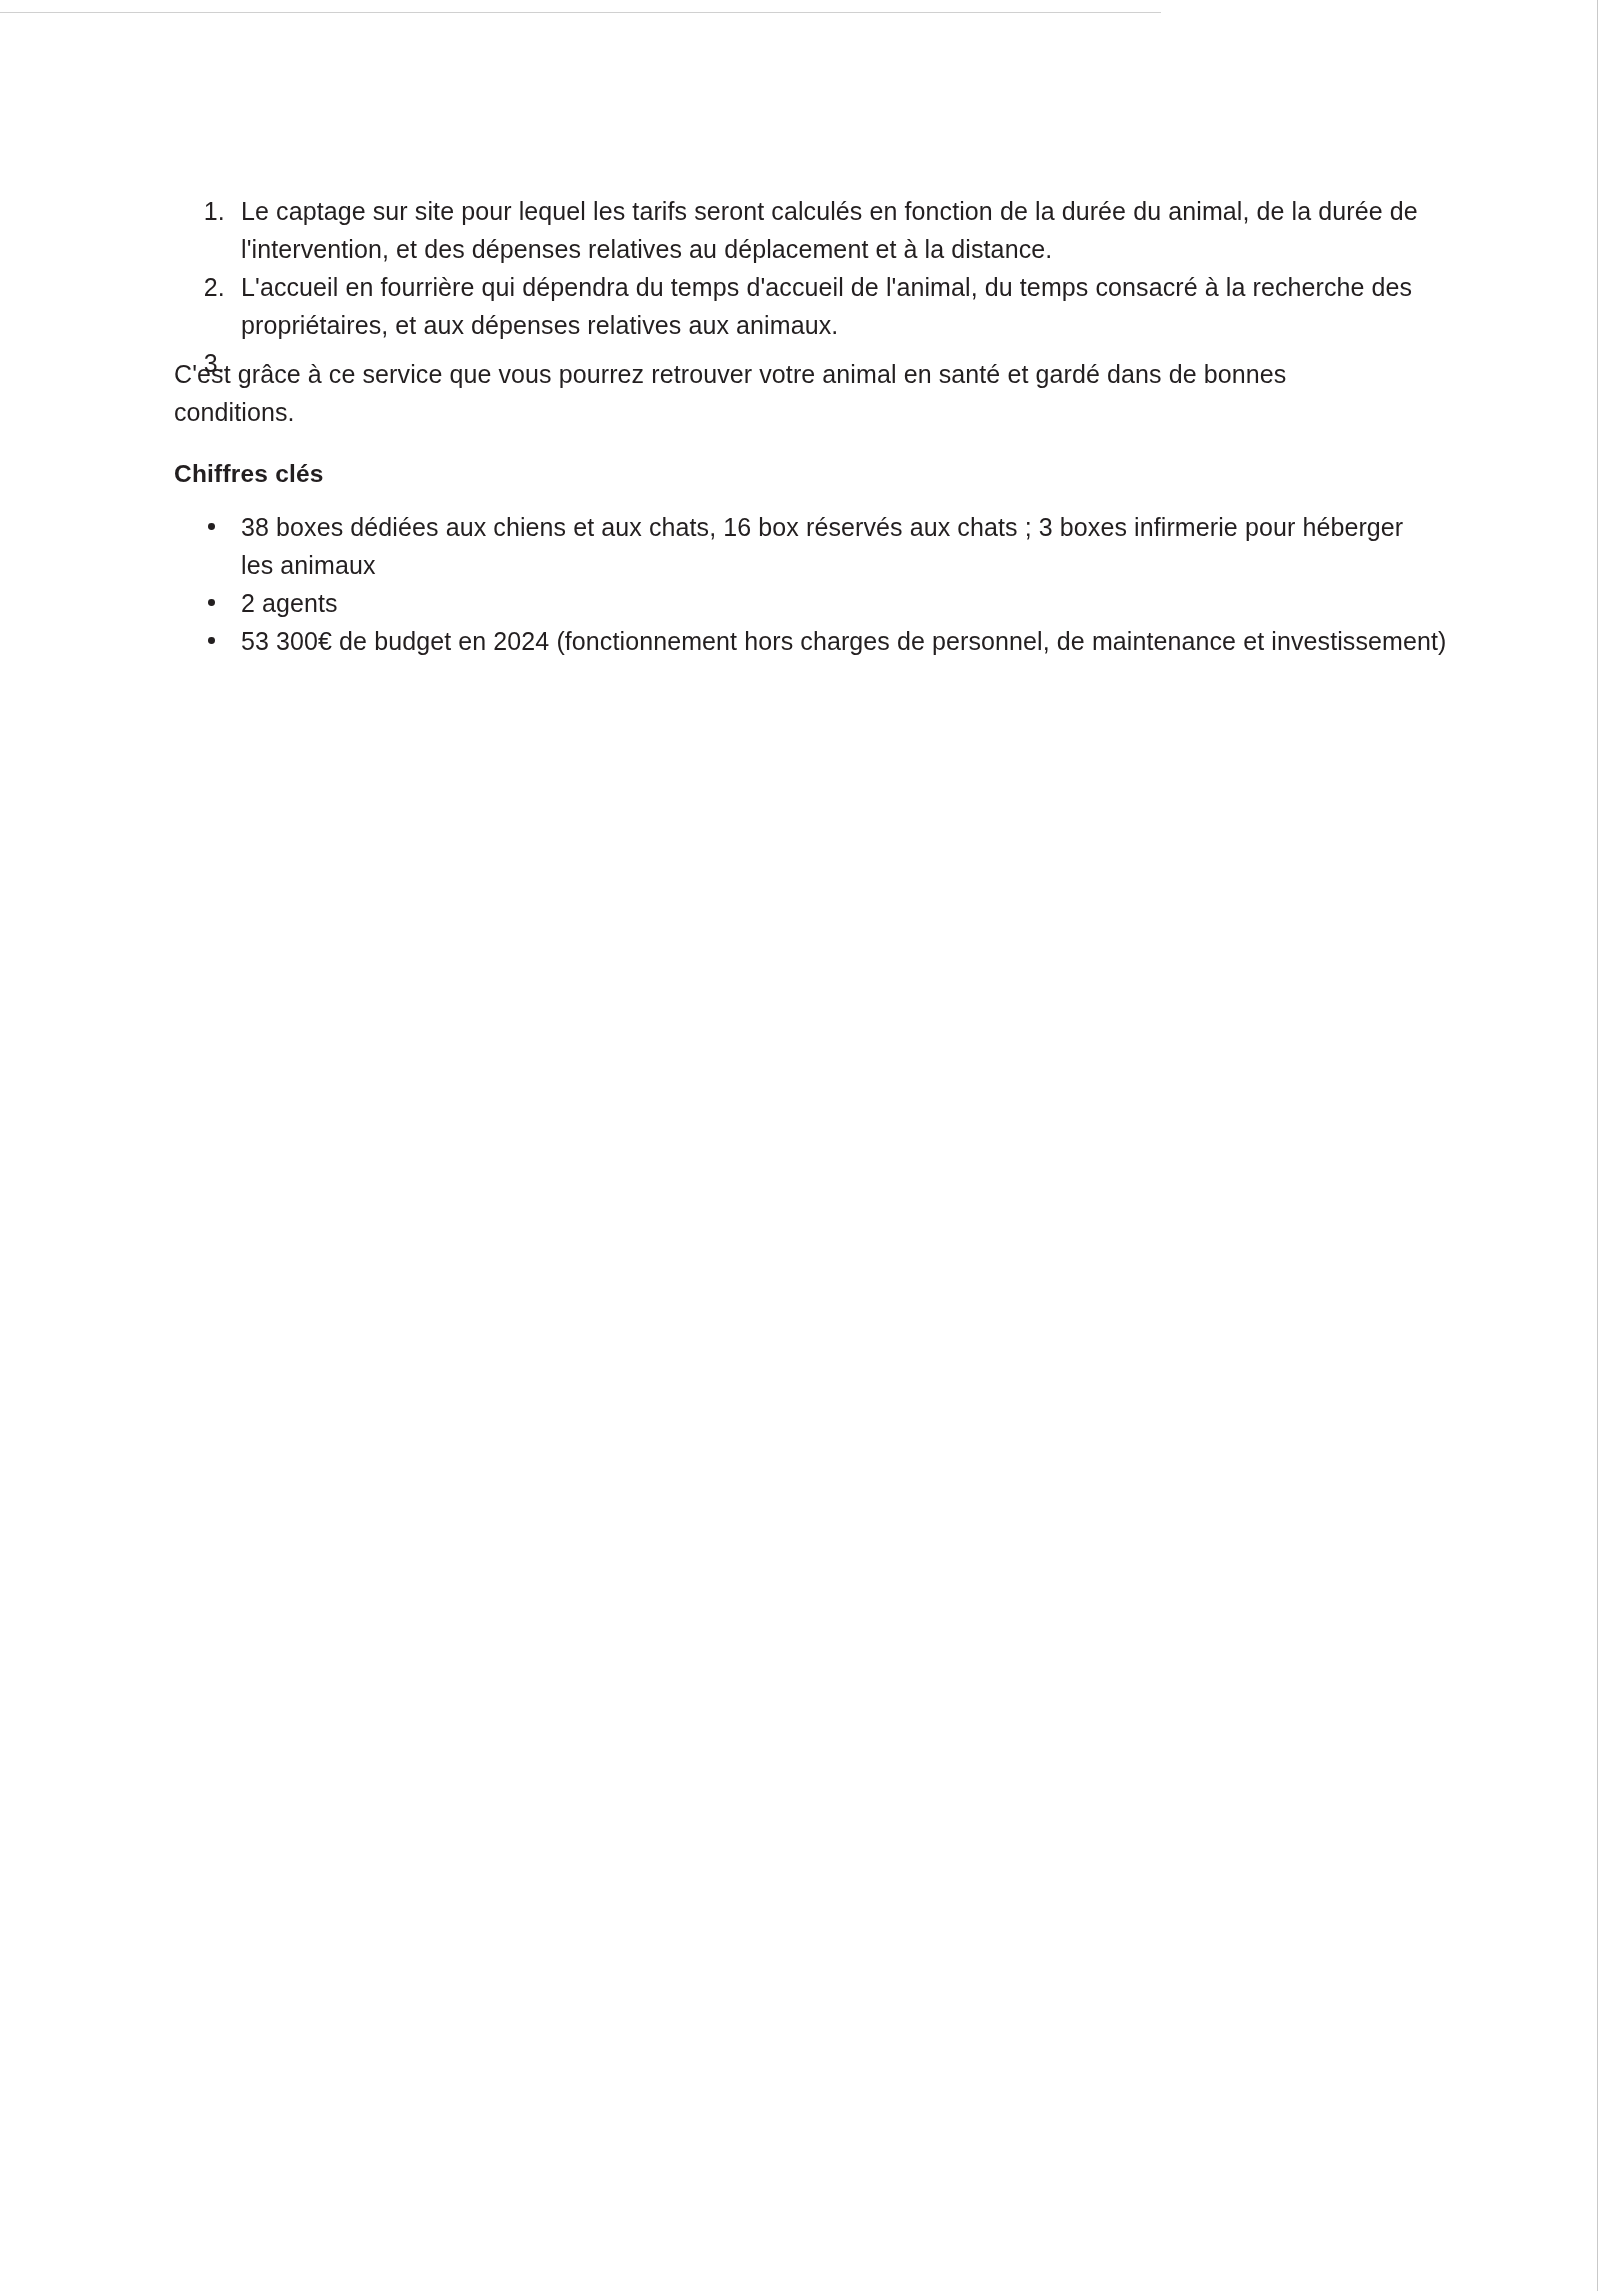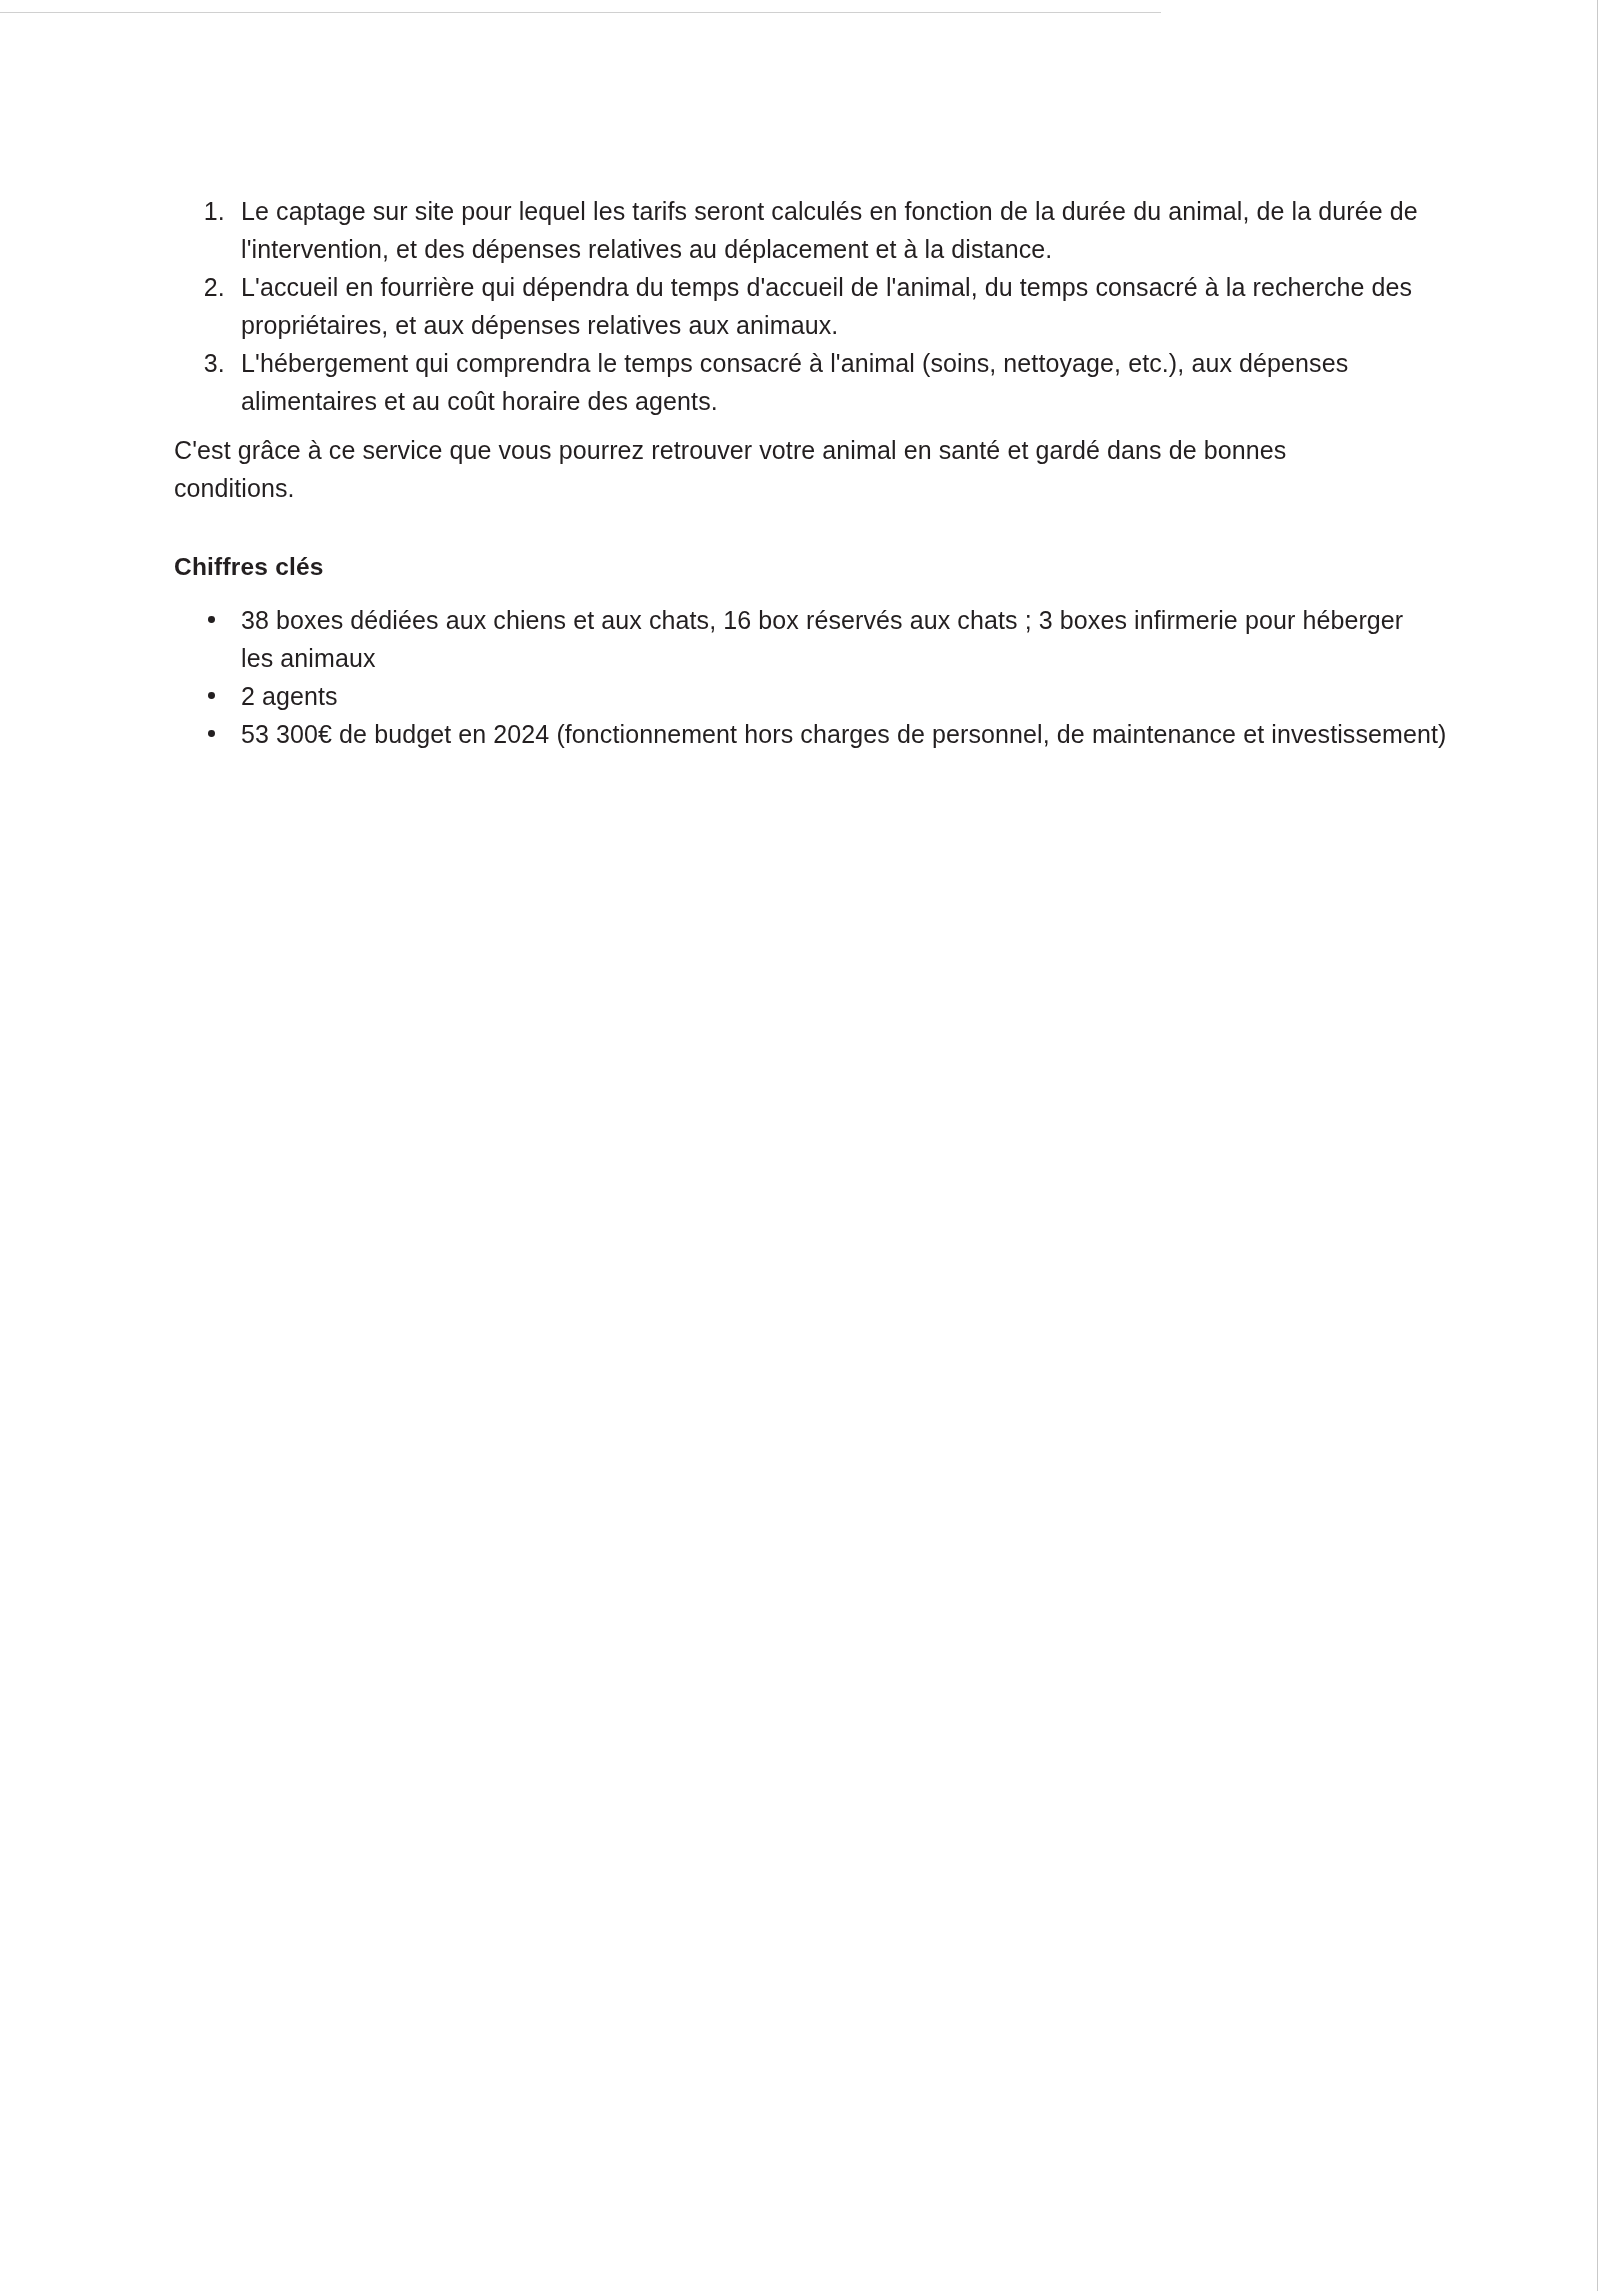--- a/index.html
+++ b/index.html
@@ -82,21 +82,21 @@
     color: #231f20;
     margin-top: 11px;
     width: 1210px;
   }
 
   .heading {
     font-size: 24.5px;
     line-height: 33px;
     font-weight: bold;
     color: #231f20;
-    margin-top: 43px;
+    margin-top: 26px;
     letter-spacing: 0.2px;
   }
 
   ul.bullets {
     list-style: none;
     margin: 17.6px 0 0 0;
     padding: 0;
   }
   ul.bullets > li {
     position: relative;
@@ -133,21 +133,20 @@
       <li>
         <span class="num">1.</span>
         <span>Le captage sur site pour lequel les tarifs seront calculés en fonction de la durée du animal, de la durée de l'intervention, et des dépenses relatives au déplacement et à la distance.</span>
       </li>
       <li>
         <span class="num">2.</span>
         <span>L'accueil en fourrière qui dépendra du temps d'accueil de l'animal, du temps consacré à la recherche des propriétaires, et aux dépenses relatives aux animaux.</span>
       </li>
       <li>
         <span class="num">3.</span>
-        <span>L'hébergement qui comprendra le temps consacré à l'animal (soins, nettoyage, etc.), aux dépenses alimentaires et au coût horaire des agents.</span>
       </li>
     </ol>
 
     <p class="para">C'est grâce à ce service que vous pourrez retrouver votre animal en santé et gardé dans de bonnes conditions.</p>
 
     <div class="heading">Chiffres clés</div>
 
     <ul class="bullets">
       <li>
         <span class="dot"></span>

